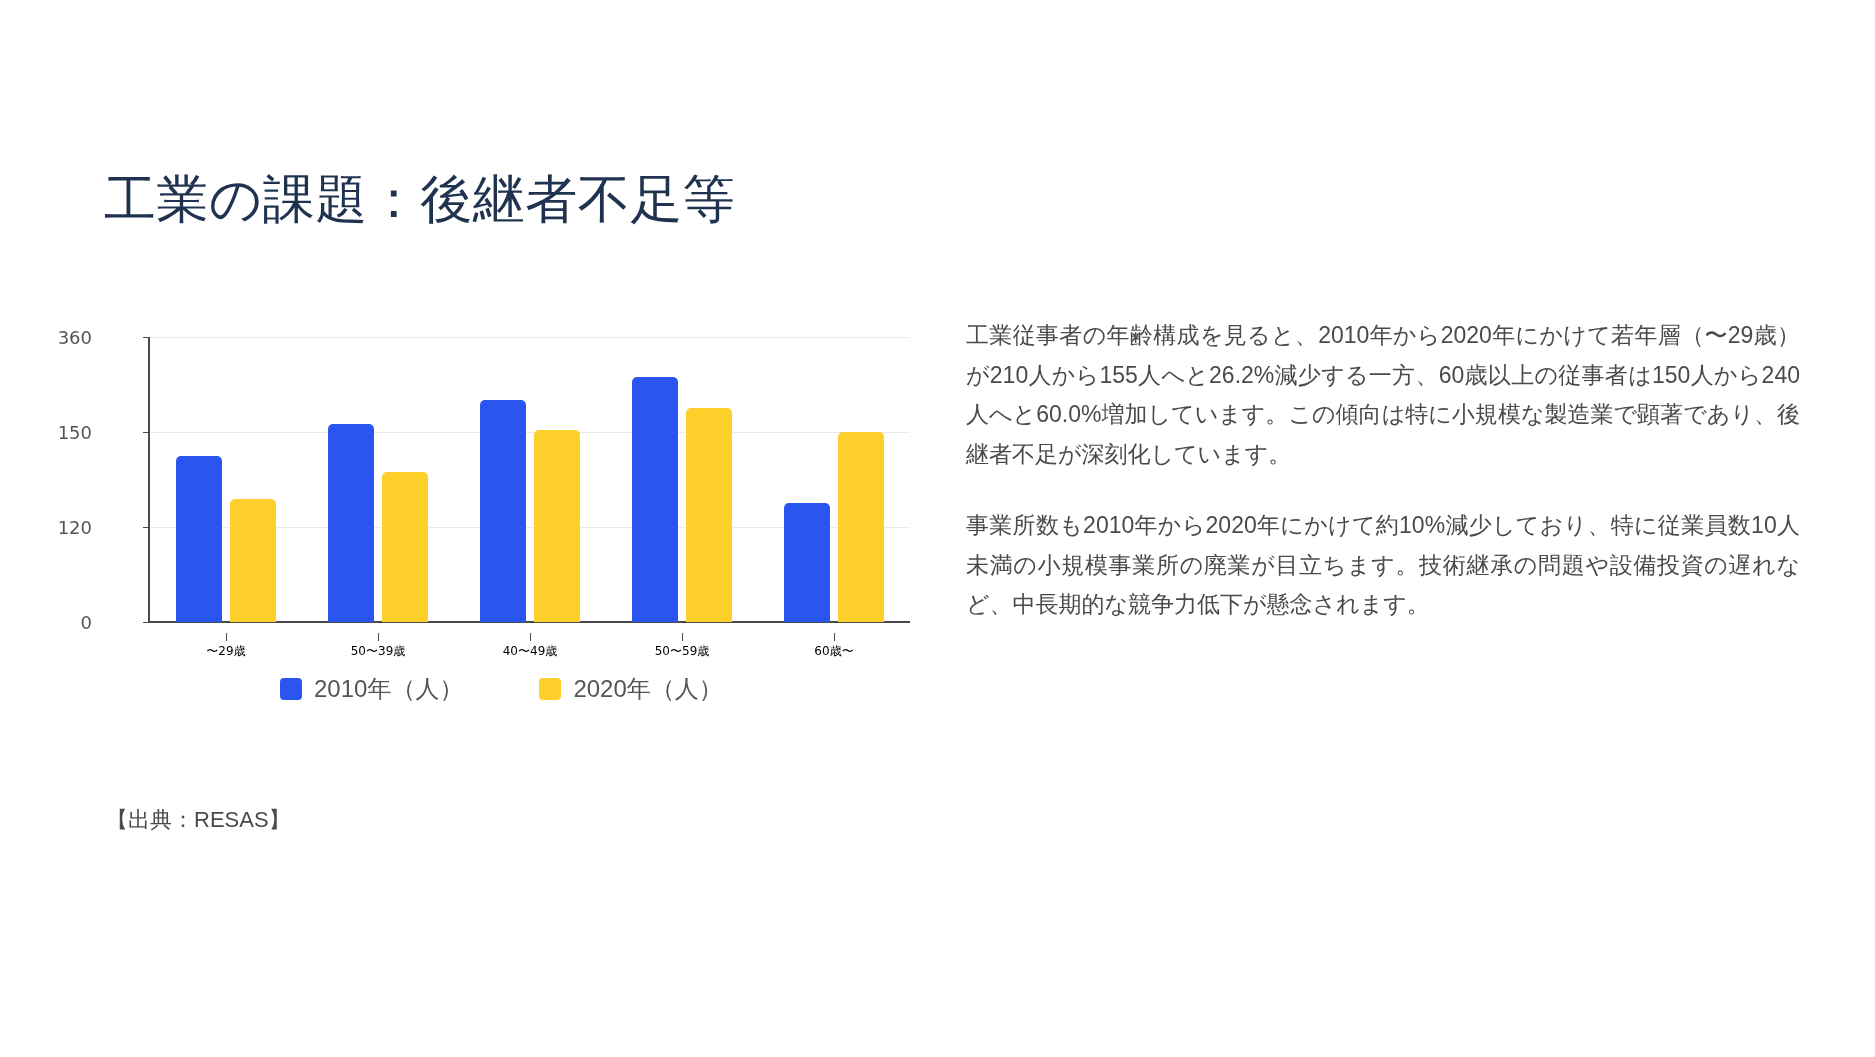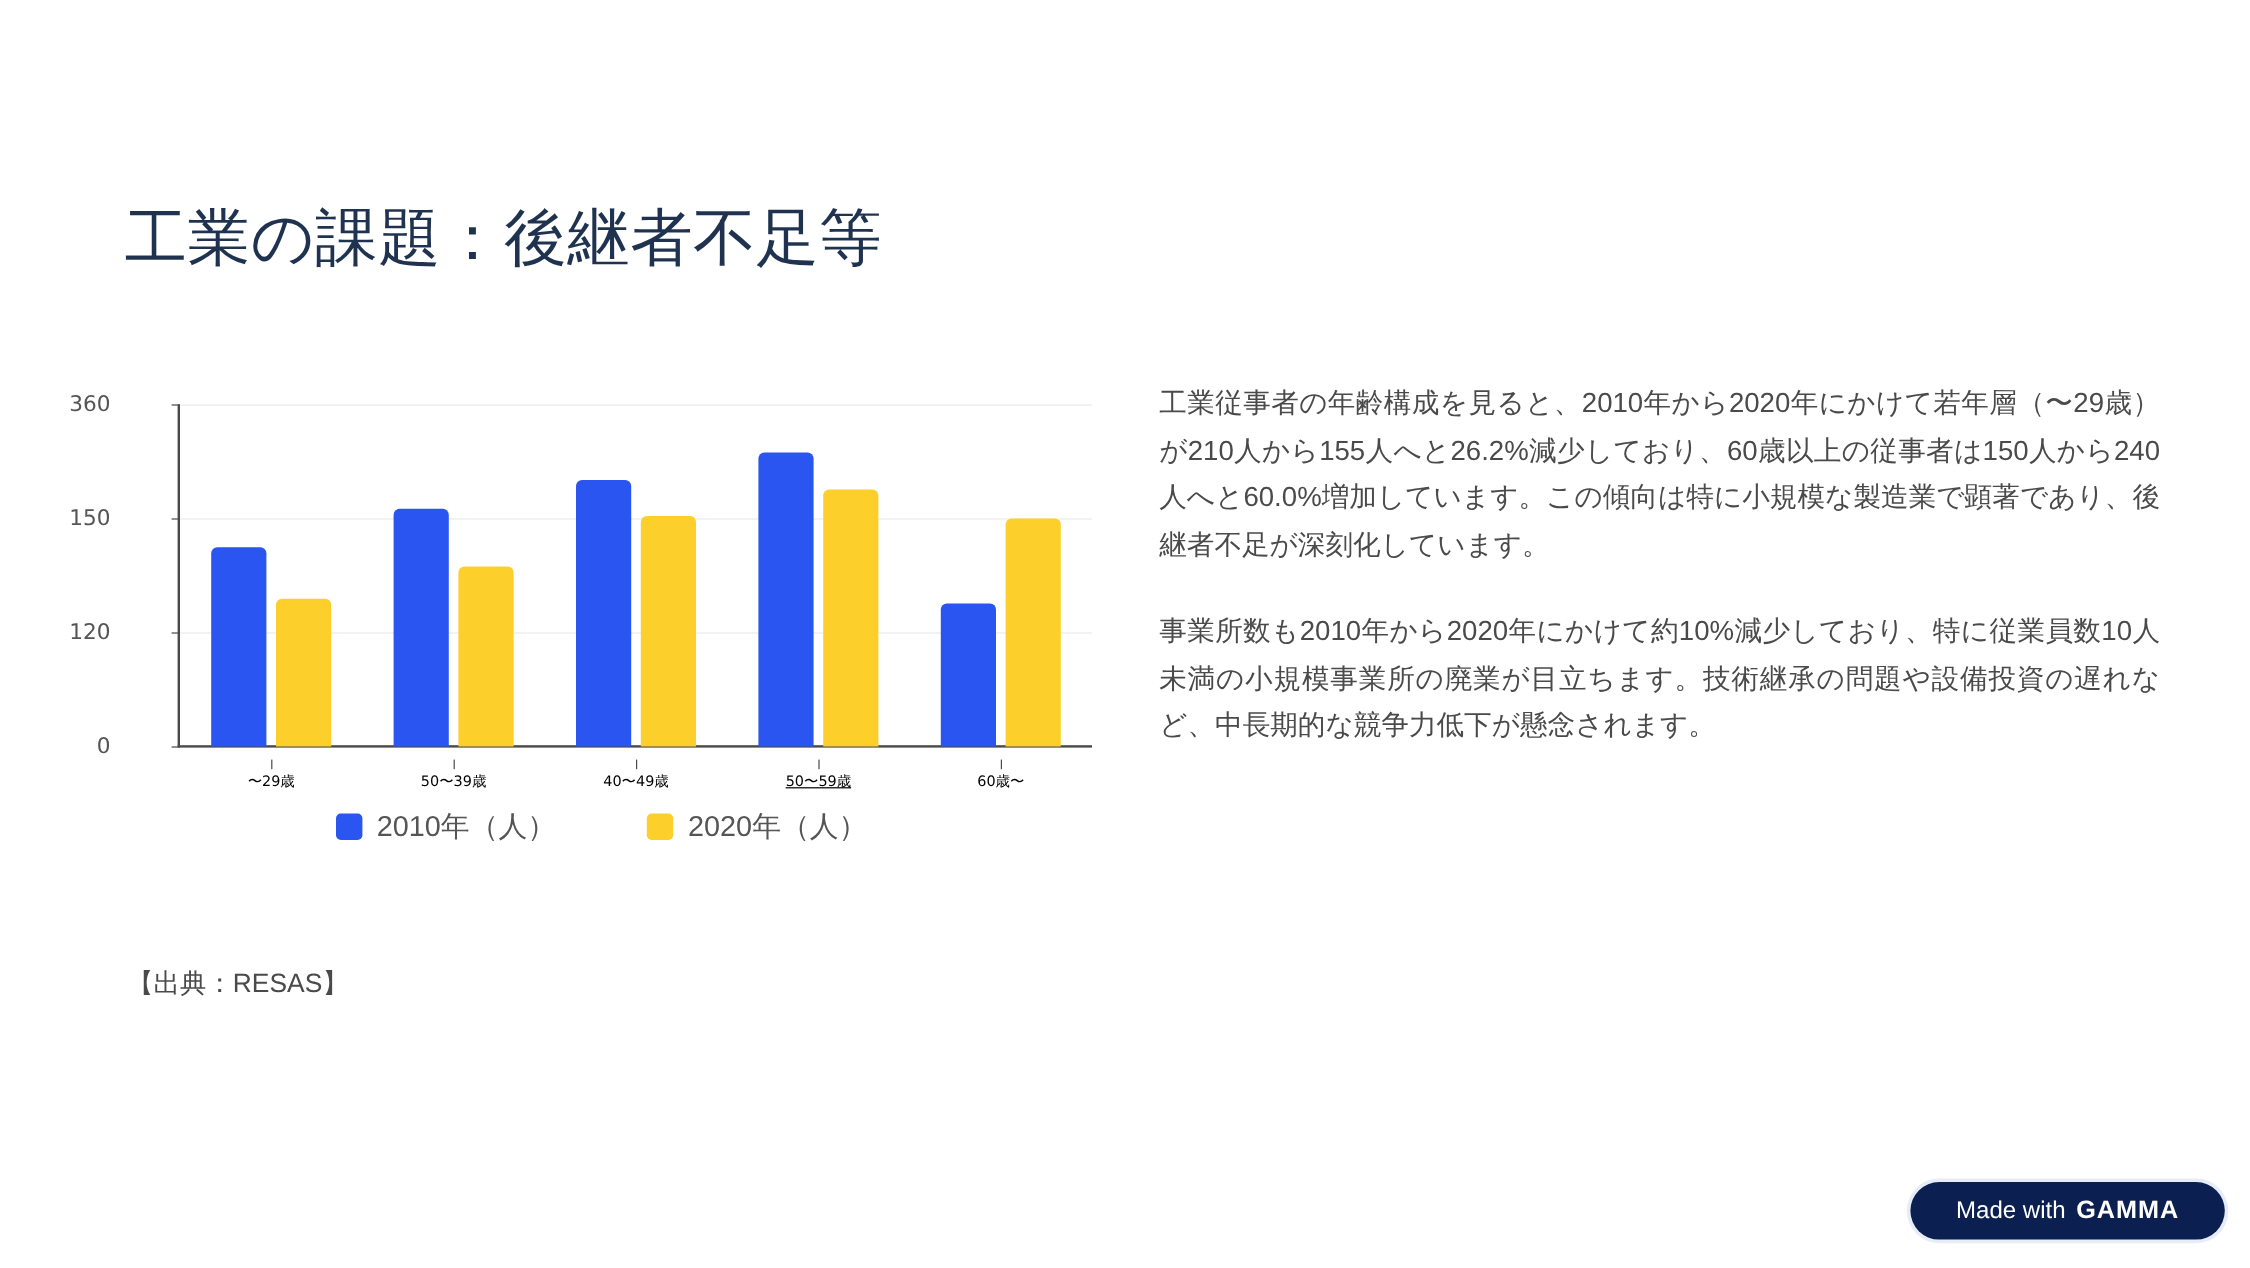--- a/index.html
+++ b/index.html
@@ -253,21 +253,21 @@
             <div class="bar" title="2010年（人） 40〜49歳: 280" style="height: 221.667px; background: rgb(42, 85, 240);"></div>
             <div class="bar" title="2020年（人） 40〜49歳: 243" style="height: 192.375px; background: rgb(253, 207, 43);"></div>
           </div>
           <div class="x-tickmark" style="left: 380px;"></div>
           <div class="x-label" style="left: 380px;">40〜49歳</div>
           <div class="group" style="left: 456px; width: 152px;">
             <div class="bar" title="2010年（人） 50〜59歳: 310" style="height: 245.417px; background: rgb(42, 85, 240);"></div>
             <div class="bar" title="2020年（人） 50〜59歳: 270" style="height: 213.75px; background: rgb(253, 207, 43);"></div>
           </div>
           <div class="x-tickmark" style="left: 532px;"></div>
-          <div class="x-label" style="left: 532px; text-decoration: underline;">50〜59歳</div>
+          <div class="x-label" style="left: 532px;">50〜59歳</div>
           <div class="group" style="left: 608px; width: 152px;">
             <div class="bar" title="2010年（人） 60歳〜: 150" style="height: 118.75px; background: rgb(42, 85, 240);"></div>
             <div class="bar" title="2020年（人） 60歳〜: 240" style="height: 190px; background: rgb(253, 207, 43);"></div>
           </div>
           <div class="x-tickmark" style="left: 684px;"></div>
           <div class="x-label" style="left: 684px;">60歳〜</div>
         </div>
     <div class="y-tick" style="top: 297px; right: auto; left: 0px; transform: translate(-100%, -50%);">0</div>
         <div class="y-tick" style="top: 202px; right: auto; left: 0px; transform: translate(-100%, -50%);">120</div>
         <div class="y-tick" style="top: 107px; right: auto; left: 0px; transform: translate(-100%, -50%);">150</div>
@@ -282,22 +282,18 @@
         <div class="legend-item">
           <span class="legend-swatch" style="background: rgb(253, 207, 43);"></span>
           <span class="legend-label">2020年（人）</span>
         </div>
       </div>
   </div>
 
   <div id="source-note">【出典：RESAS】</div>
 
   <div id="body-text">
-      <p class="para">工業従事者の年齢構成を見ると、2010年から2020年にかけて若年層（〜29歳）が210人から155人へと26.2%減少しており、60歳以上の従事者は150人から240人へと60.0%増加しています。この傾向は特に小規模な製造業で顕著であり、後継者不足が深刻化しています。</p>
+      <p class="para">工業従事者の年齢構成を見ると、2010年から2020年にかけて若年層（〜29歳）が210人から155人へと26.2%減少する一方、60歳以上の従事者は150人から240人へと60.0%増加しています。この傾向は特に小規模な製造業で顕著であり、後継者不足が深刻化しています。</p>
       <p class="para">事業所数も2010年から2020年にかけて約10%減少しており、特に従業員数10人未満の小規模事業所の廃業が目立ちます。技術継承の問題や設備投資の遅れなど、中長期的な競争力低下が懸念されます。</p>
     </div>
 
-  <div id="gamma-badge">
-    <span id="gamma-made-with">Made with</span>
-    <span id="gamma-wordmark">GAMMA</span>
-  </div>
 
 </div>
 
 </body></html>

